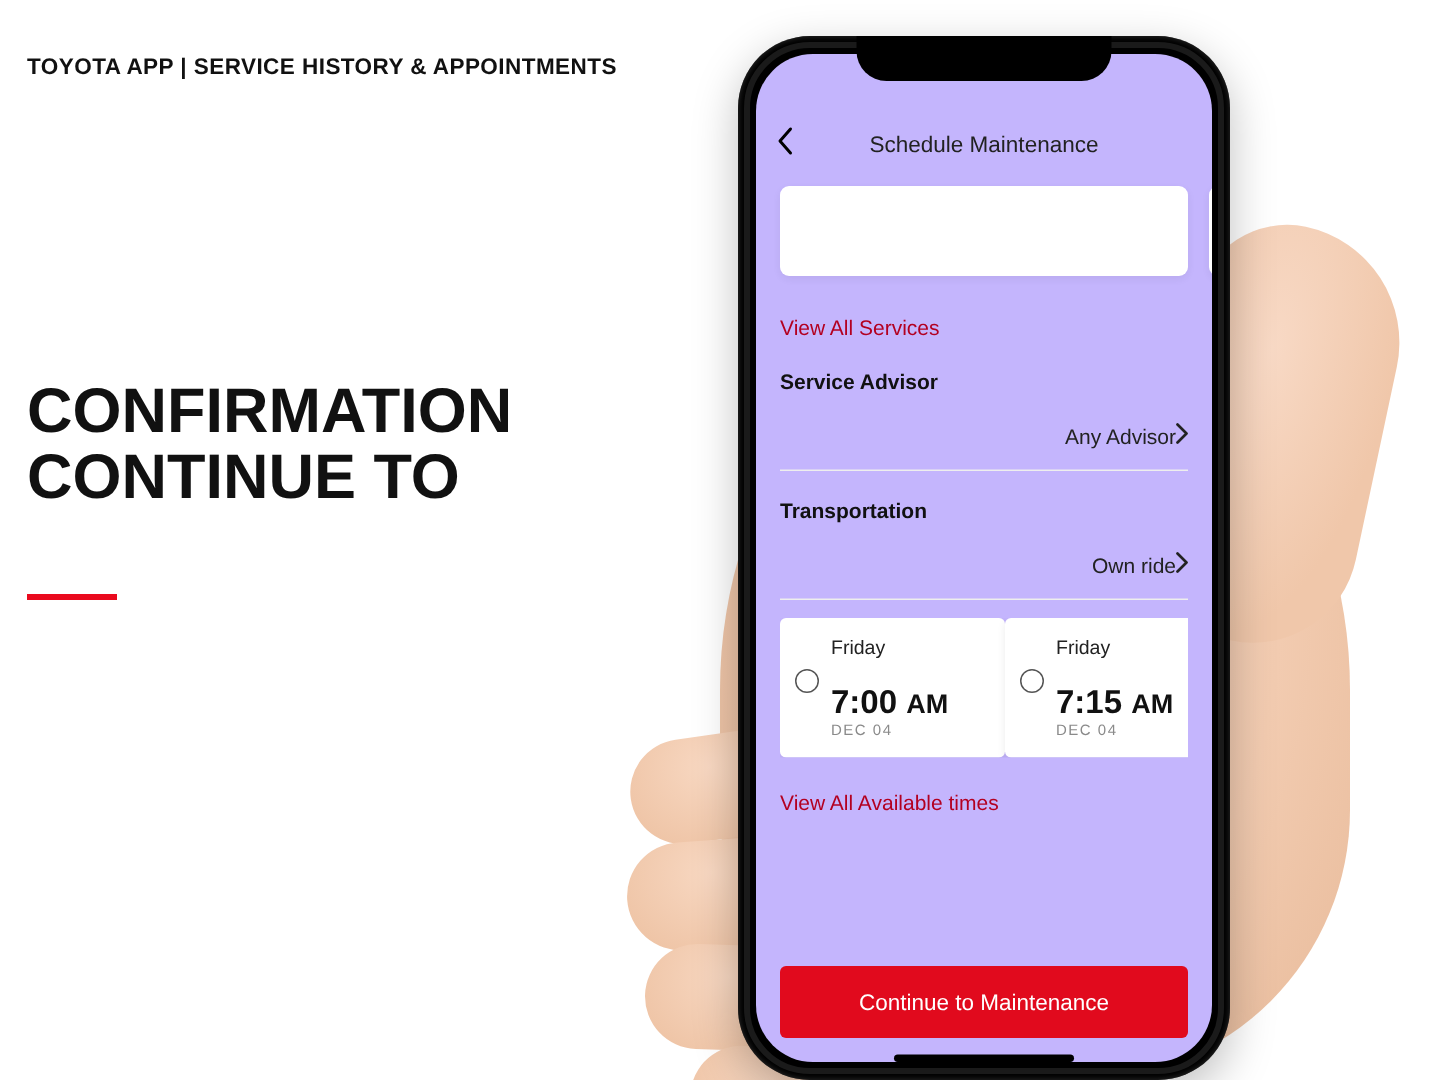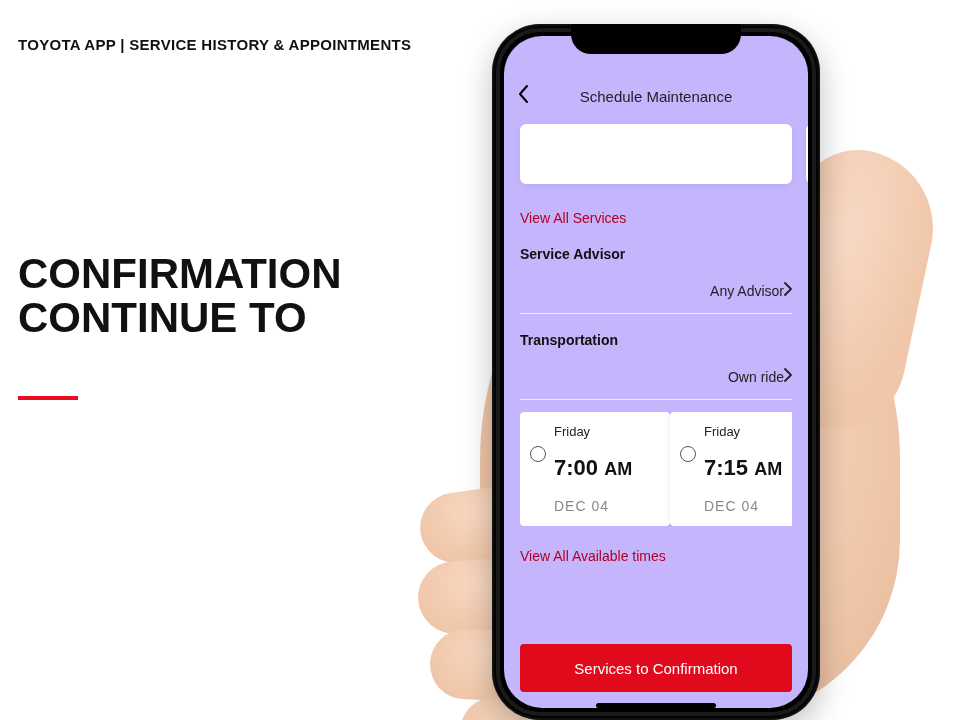--- a/index.html
+++ b/index.html
@@ -218,21 +218,21 @@
   .radio{
     width:16px;height:16px;
     border:1.5px solid #555;
     border-radius:50%;
     margin-top:22px;
     flex-shrink:0;
   }
   .time-day{ font-size:13px; color:#222; }
   .time-hour{ font-size:22px; font-weight:800; color:#111; line-height:1.15; white-space:nowrap;margin-top:16px;}
   .time-hour .ampm{ font-size:18px; font-weight:800; }
-  .time-date{ font-size:14px; letter-spacing:1px; color:#8a8a8a; margin-top:18px;}
+  .time-date{ font-size:10px; letter-spacing:1px; color:#8a8a8a; margin-top:2px;}
 
   
   .cta-wrap{
     padding:16px;
   }
   .cta{
     width:100%;
     height:48px;
     background:#e10a1d;
     color:#fff;
@@ -328,19 +328,19 @@
               </div>
               <div class="time-date">DEC  04</div>
             </div>
           </div>
         </div>
 
         <div class="link-red" style="margin-top:22px;">View All Available times</div>
       </div>
 
       <div class="cta-wrap">
-        <button class="cta">Services to Confirmation</button>
+        <button class="cta">Continue to Maintenance</button>
       </div>
 
     </div>
   </div>
   <div class="home-bar"></div>
 </div>
 
 </body></html>

